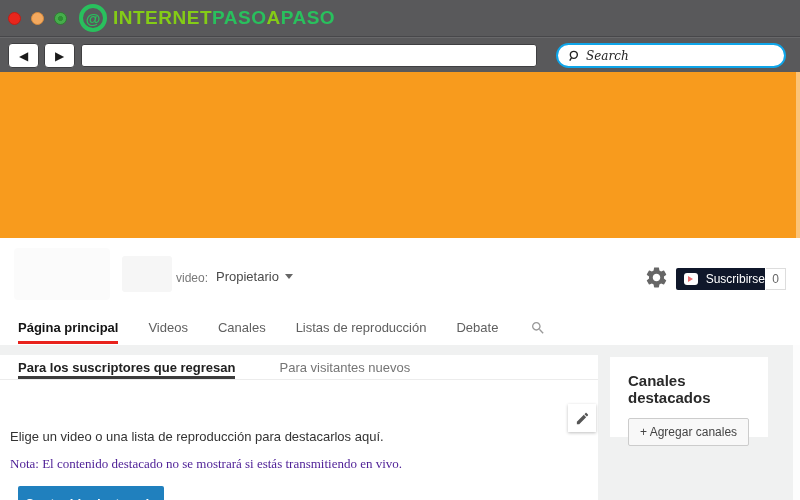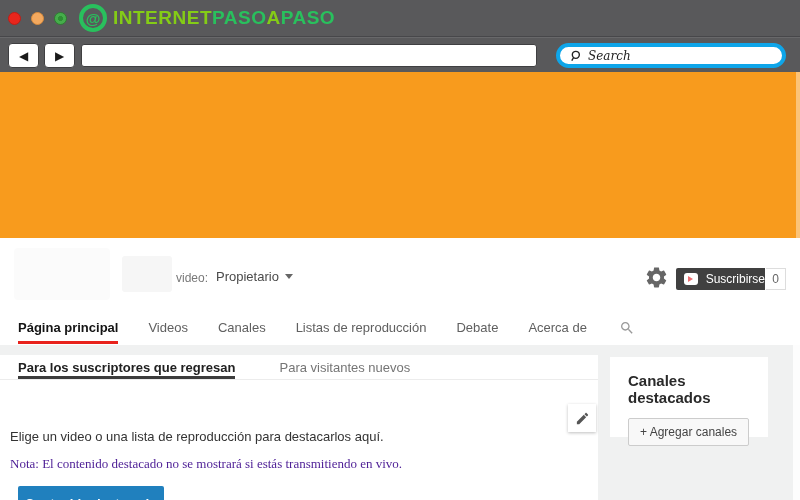--- a/index.html
+++ b/index.html
@@ -29,21 +29,21 @@
   .toolbar { position:absolute; left:0; top:37px; width:800px; height:35px;
     background:#59595b; border-top:1px solid #68686a; }
   .nav-btn { position:absolute; top:5px; width:31px; height:25px; background:#fff;
     border:1px solid #3f3f41; border-radius:4px; display:flex; align-items:center;
     justify-content:center; font-size:12px; color:#1a1a1a; cursor:pointer; }
   .nav-btn.back { left:8px; }
   .nav-btn.fwd  { left:44px; }
   .addressbar { position:absolute; left:81px; top:6px; width:456px; height:23px;
     background:#fff; border-radius:3px; border:1px solid #3f3f41; }
   .searchpill { position:absolute; left:556px; top:5px; width:230px; height:25px;
-    background:#fff; border-radius:13px; border:4px solid #0ea5e9;
+    background:#fff; border-radius:13px; border:2px solid #0ea5e9;
     display:flex; align-items:center; padding-left:10px; }
   .searchpill svg { width:14px; height:14px; }
   .searchpill .ph { margin-left:4px; font-family:"DejaVu Serif", serif; font-style:italic;
     font-size:12px; color:#222; }
 
   
   .banner { position:absolute; left:0; top:72px; width:800px; height:166px;
     background:#f89b1d; }
   .banner .edge { position:absolute; right:0; top:0; width:4px; height:100%;
     background:rgba(255,255,255,.4); }
@@ -56,21 +56,21 @@
     background:#f6f6f6; border-radius:3px; }
   .como { position:absolute; left:176px; top:33px; font-size:12px; color:#787878; }
   .role-dd { position:absolute; left:216px; top:31px; display:flex; align-items:center;
     cursor:pointer; }
   .role-dd .role { font-size:13px; color:#4a4a4a; }
   .role-dd .caret { margin-left:6px; width:0; height:0; border-left:4px solid transparent;
     border-right:4px solid transparent; border-top:5px solid #666; }
   .gear-btn { position:absolute; left:644px; top:27px; width:25px; height:25px; cursor:pointer; }
   .gear-btn svg { width:25px; height:25px; fill:#666; }
   .sub-btn { position:absolute; left:676px; top:30px; width:89px; height:22px;
-    background:#404040; border-radius:2px 0 0 2px; display:flex; align-items:center;
+    background:#0f172a; border-radius:2px 0 0 2px; display:flex; align-items:center;
     cursor:pointer; }
   .yt-play { width:17px; height:12px; background:#fff; border-radius:3px; margin-left:8px;
     display:flex; align-items:center; justify-content:center; }
   .yt-play .tri { width:0; height:0; border-top:3px solid transparent;
     border-bottom:3px solid transparent; border-left:5px solid #ec6e71; }
   .sub-btn .lbl { color:#fff; font-size:12px; margin-left:8px; }
   .sub-count { position:absolute; left:766px; top:30px; width:20px; height:22px;
     background:#fff; border:1px solid #ddd; border-left:none; display:flex;
     align-items:center; justify-content:center; font-size:12px; color:#666; }
 
@@ -176,21 +176,20 @@
     </div>
     <div class="sub-count">0</div>
   </div>
 
   <div class="tabsbar">
     <div class="tab active">Página principal</div>
     <div class="tab">Videos</div>
     <div class="tab">Canales</div>
     <div class="tab">Listas de reproducción</div>
     <div class="tab">Debate</div>
-    <div class="tab">Acerca de</div>
     <div class="tab-search">
       <svg viewBox="0 0 24 24">
         <path d="M15.5 14h-.79l-.28-.27C15.41 12.59 16 11.11 16 9.5 16 5.91 13.09 3 9.5 3S3 5.91 3 9.5 5.91 16 9.5 16c1.61 0 3.09-.59 4.23-1.57l.27.28v.79l5 4.99L20.49 19l-4.99-5zm-6 0C7.01 14 5 11.99 5 9.5S7.01 5 9.5 5 14 7.01 14 9.5 11.99 14 9.5 14z"></path>
       </svg>
     </div>
   </div>
 
   <div class="page">
 
     <div class="main-card">

